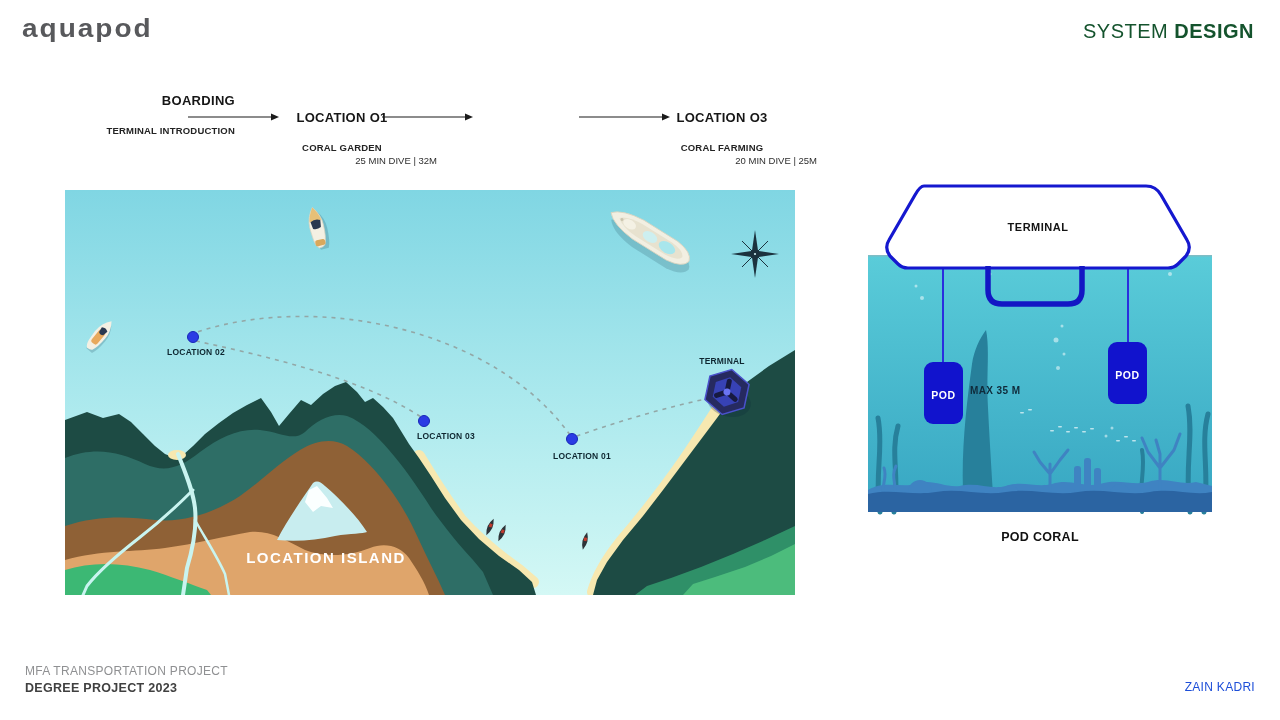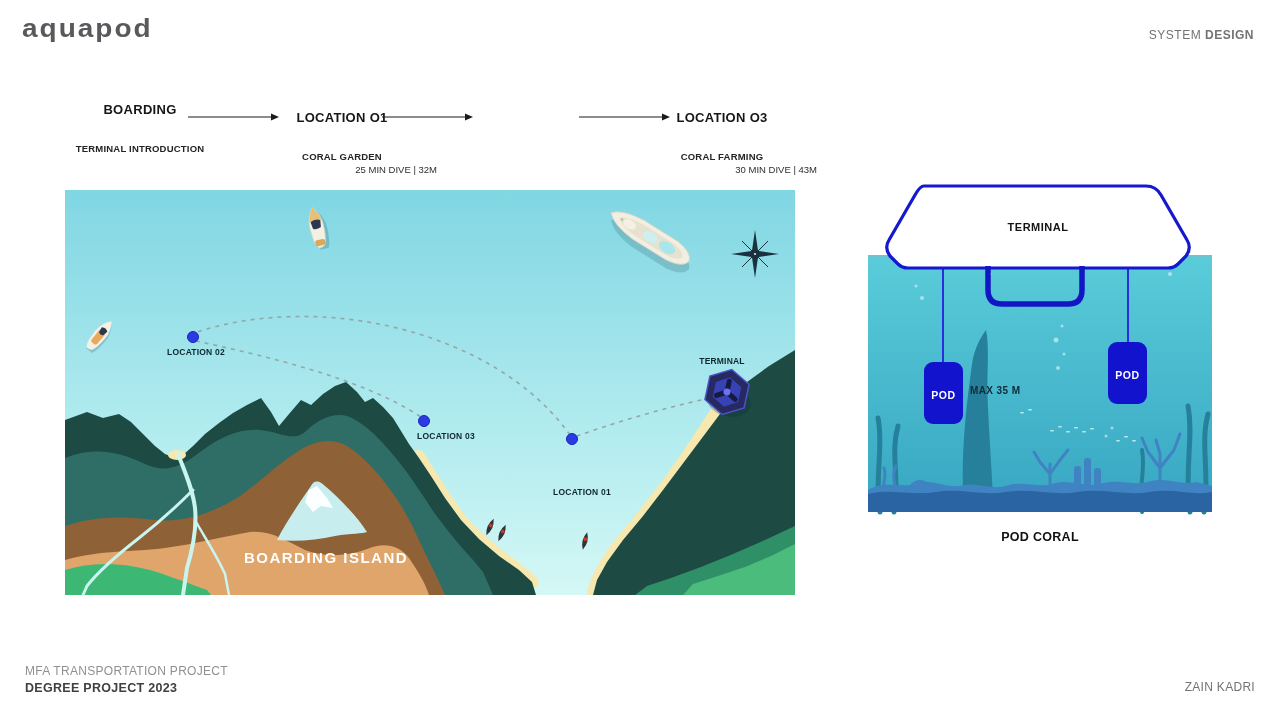--- a/index.html
+++ b/index.html
@@ -1,63 +1,63 @@
 <!DOCTYPE html>
 <html><head>
 <meta charset="utf-8">
 <style>
   html,body{margin:0;padding:0;background:#e8e8e8;font-family:"Liberation Sans",sans-serif;}
   #stage{position:relative;width:1280px;height:720px;background:#ffffff;overflow:hidden;margin:0 auto;}
   .abs{position:absolute;}
   
   .logo{left:22px;top:14px;font-size:28px;font-weight:bold;color:#58595c;letter-spacing:2px;transform:scaleY(.92);transform-origin:left top;}
-  .slide-title{right:26px;top:20px;font-size:12px;color:#737373;letter-spacing:.5px;margin-top:8px;}
+  .slide-title{right:26px;top:20px;font-size:20px;color:#14532d;letter-spacing:.5px;}
   .slide-title .bold{font-weight:bold;}
   
   .step{width:190px;text-align:center;}
   .step-title{font-size:13px;font-weight:bold;color:#161616;letter-spacing:.3px;}
-  .step-sub1{margin-top:26px;font-size:9.5px;font-weight:bold;color:#232323;letter-spacing:.2px;}
+  .step-sub1{margin-top:17px;font-size:9.5px;font-weight:bold;color:#232323;letter-spacing:.2px;}
   .step-sub2{margin-top:2px;font-size:9.5px;color:#2e2e2e;text-align:right;}
   .flow-arrow{width:92px;height:12px;}
   
   .map-label{font-size:8.5px;font-weight:bold;color:#0e2630;letter-spacing:.2px;transform:translate(-50%,-50%);white-space:nowrap;text-align:right;}
   .island-name{font-size:15px;font-weight:600;color:#ffffff;letter-spacing:1.5px;transform:translate(-50%,-50%);white-space:nowrap;}
   
   .caption{font-size:12.5px;font-weight:bold;color:#111;letter-spacing:.3px;transform:translate(-50%,-50%);white-space:nowrap;}
   
   .footer-left{left:25px;top:663px;font-size:12px;color:#8f9092;letter-spacing:.3px;line-height:17px;}
   .footer-left .proj{font-weight:bold;color:#404040;font-size:12.5px;}
-  .footer-right{right:25px;top:680px;font-size:12px;color:#737373;letter-spacing:.3px;}
+  .footer-right{right:25px;top:680px;font-size:12px;color:#1d4ed8;letter-spacing:.3px;}
   svg text{font-family:"Liberation Sans",sans-serif;}
 </style>
 </head>
 <body>
 
 <div id="stage">
 
   <div class="abs logo">aquapod</div>
   <div class="abs slide-title">
     <span>SYSTEM</span>
     <span class="bold">DESIGN</span>
   </div>
 
-  <div class="abs step" style="left:45px;top:102px;">
+  <div class="abs step" style="left:45px;top:93px;text-align:right;">
     <div class="step-title">BOARDING</div>
     <div class="step-sub1">TERMINAL INTRODUCTION</div>
     <div class="step-sub2"></div>
   </div>
   <div class="abs step" style="left:247px;top:110px;">
     <div class="step-title">LOCATION O1</div>
     <div class="step-sub1">CORAL GARDEN</div>
     <div class="step-sub2">25 MIN DIVE | 32M</div>
   </div>
   <div class="abs step" style="left:627px;top:110px;">
     <div class="step-title">LOCATION O3</div>
     <div class="step-sub1">CORAL FARMING</div>
-    <div class="step-sub2">30 MIN DIVE | 43M</div>
+    <div class="step-sub2">20 MIN DIVE | 25M</div>
   </div>
 
   <svg class="abs flow-arrow" style="left:187px;top:111px;" viewBox="0 0 92 12">
     <line x1="1" y1="6" x2="84" y2="6" stroke="#1b1b1b" stroke-width="1.2"></line>
       <polygon points="84,2.5 92,6 84,9.5" fill="#1b1b1b"></polygon>
   </svg>
   <svg class="abs flow-arrow" style="left:381px;top:111px;" viewBox="0 0 92 12">
     <line x1="1" y1="6" x2="84" y2="6" stroke="#1b1b1b" stroke-width="1.2"></line>
       <polygon points="84,2.5 92,6 84,9.5" fill="#1b1b1b"></polygon>
   </svg>
@@ -170,23 +170,23 @@
         <circle r="1.1" fill="#cfeef2" stroke="none"></circle>
     </g>
 
     <circle cx="128" cy="147" r="5.5" fill="#2b3be4" stroke="#1726b8"></circle>
     <circle cx="359" cy="231" r="5.5" fill="#2b3be4" stroke="#1726b8"></circle>
     <circle cx="507" cy="249" r="5.5" fill="#2b3be4" stroke="#1726b8"></circle>
   </svg>
 
   <div class="abs map-label" style="left:196px;top:352px;">LOCATION 02</div>
   <div class="abs map-label" style="left:446px;top:436px;">LOCATION 03</div>
-  <div class="abs map-label" style="left:582px;top:456px;margin-top:36px;">LOCATION 01</div>
+  <div class="abs map-label" style="left:582px;top:456px;">LOCATION 01</div>
   <div class="abs map-label" style="left:722px;top:361px;">TERMINAL</div>
-  <div class="abs island-name" style="left:326px;top:557px;">BOARDING ISLAND</div>
+  <div class="abs island-name" style="left:326px;top:557px;">LOCATION ISLAND</div>
 
   <svg class="abs" style="left:860px;top:178px;" width="360" height="340" viewBox="0 0 360 340">
     <defs>
       <linearGradient id="rw" x1="0" y1="0" x2="0" y2="1">
         <stop offset="0" stop-color="#5accd9"></stop>
           <stop offset="1" stop-color="#37a6c2"></stop>
       </linearGradient>
     </defs>
     <rect x="8" y="77" width="344" height="257" fill="url(#rw)"></rect>
     <rect x="8" y="77" width="344" height="1.5" fill="#8fb6bc" opacity=".7"></rect>

